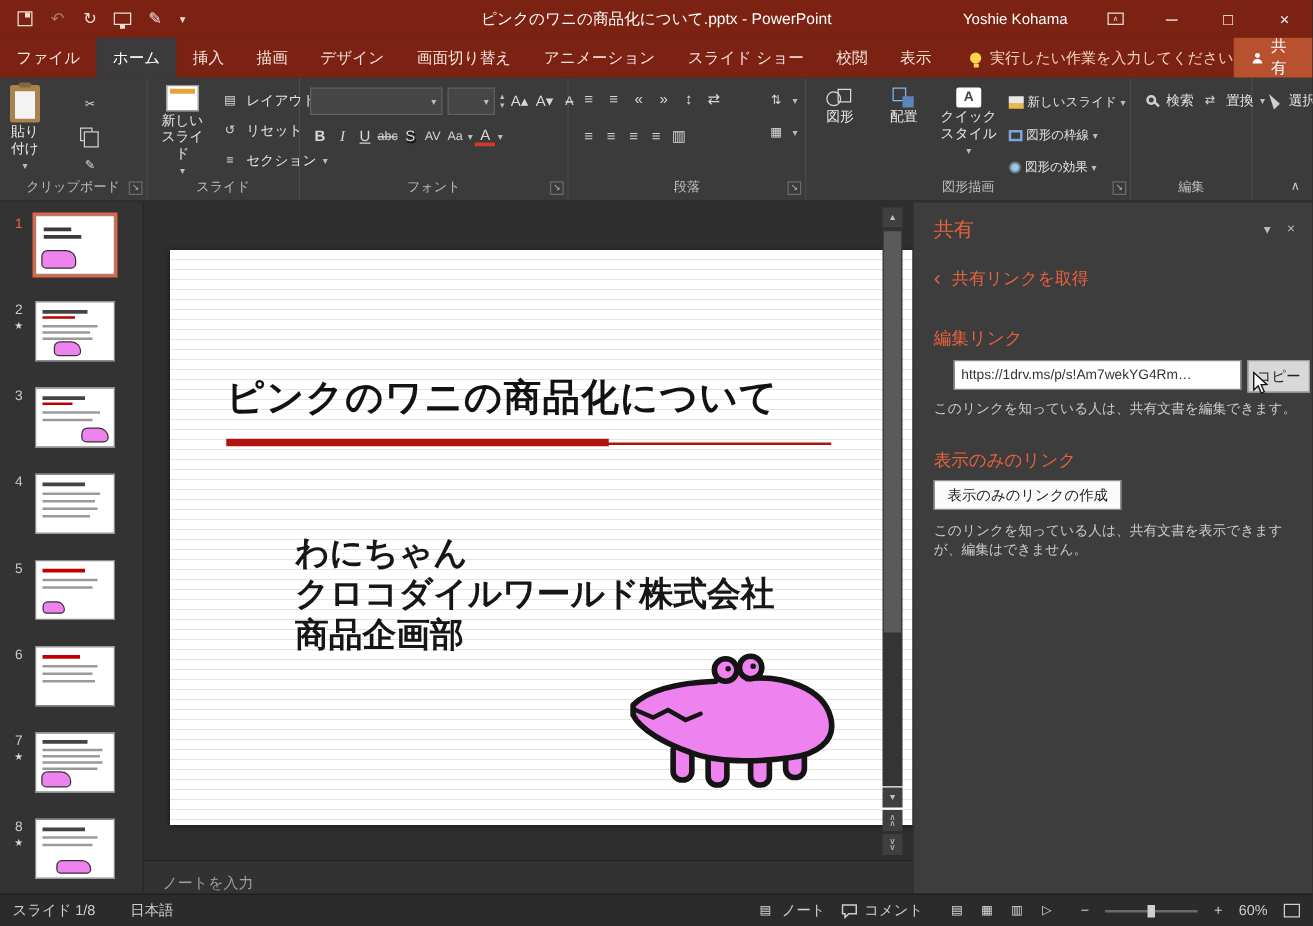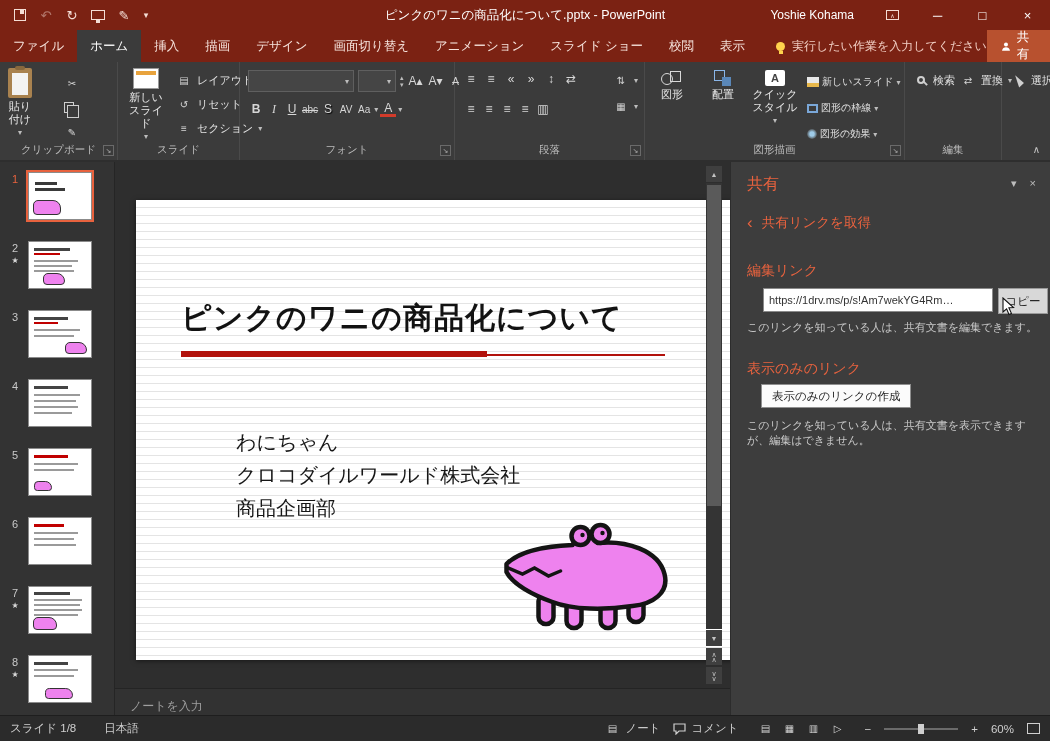--- a/index.html
+++ b/index.html
@@ -114,21 +114,21 @@
 .t8{background-image:linear-gradient(#444,#444),linear-gradient(#9a9a9a,#9a9a9a),linear-gradient(#9a9a9a,#9a9a9a);background-size:34px 3px,44px 2px,40px 2px;background-position:5px 6px,5px 13px,5px 19px}
 .t8::after{left:16px;bottom:3px;width:26px;height:9px}
 
 
 .canvas{position:absolute;left:115px;right:320px;top:162px;bottom:26px;background:var(--canvas_bg,#2e2e2e)}
 .slide{position:absolute;left:21px;top:38px;width:686px;height:460px;background:repeating-linear-gradient(to bottom,#ffffff 0 7px,#e4e4e4 7px 8px);box-shadow:0 1px 5px rgba(0,0,0,.5)}
 .slide-title{position:absolute;left:45px;top:98px;font-size:30px;font-weight:600;color:#121212;letter-spacing:1px;white-space:nowrap}
 .underline{position:absolute;left:45px;top:151px;width:484px;height:7px}
 .underline::before{content:"";position:absolute;left:0;top:0;width:306px;height:6px;background:var(--underline_red,#b2120c)}
 .underline::after{content:"";position:absolute;left:300px;top:3px;right:0;height:2px;background:var(--underline_red,#b2120c)}
-.slide-body{position:absolute;left:100px;top:226px;font-size:20px;font-weight:400;color:#161616;line-height:33px;white-space:nowrap}
+.slide-body{position:absolute;left:100px;top:226px;font-size:27px;font-weight:700;color:#161616;line-height:33px;white-space:nowrap}
 .croc{position:absolute;left:362px;top:298px;width:180px;height:138px}
 .vscroll{position:absolute;right:8px;top:4px;bottom:31px;width:16px;display:flex;flex-direction:column}
 .sbtn{height:16px;background:#3f3f3f;color:#c2c2c2;font-size:7px;display:flex;align-items:center;justify-content:center;flex:0 0 auto}
 .strack{flex:1;background:#343434;position:relative;margin:1px 0}
 .sthumb{position:absolute;left:1px;right:1px;top:2px;height:72%;background:#5a5a5a}
 .chevbtn{height:17px;background:#3f3f3f;color:#c2c2c2;display:flex;flex-direction:column;align-items:center;justify-content:center;line-height:5px;font-size:7px;flex:0 0 auto;margin-top:2px}
 .notes-bar{position:absolute;left:0;right:0;bottom:0;height:27px;background:#323232;border-top:1px solid #242424;display:flex;align-items:flex-end;padding-left:15px;font-size:12px;color:#9f9f9f}
 
 
 .pane{position:absolute;right:0;top:162px;bottom:26px;width:320px;background:var(--pane_bg,#3d3d3d);border-left:1px solid #2c2c2c}
@@ -138,21 +138,21 @@
 .back-chev{font-size:17px;line-height:14px}
 .pane-h{position:absolute;left:16px;font-size:14px;color:var(--accent,#e8623e)}
 .h-edit{top:100px}
 .h-view{top:198px}
 .link-row{position:absolute;left:32px;top:126px;display:flex;gap:5px;}
 .link-input{width:230px;height:24px;background:#fff;border:1px solid #8a8a8a;font-size:11px;color:#333;padding:0 5px;font-family:"Liberation Sans","DejaVu Sans",sans-serif}
 .copy-btn{width:50px;height:26px;background:#d8d8d8;border:1px solid #9a9a9a;font-size:11.5px;color:#222;font-family:"Liberation Sans","DejaVu Sans",sans-serif}
 .desc{position:absolute;left:16px;width:292px;font-size:11px;color:#c9c9c9;line-height:15px}
 .d1{top:158px}
 .d2{top:256px}
-.view-btn{position:absolute;left:30px;top:222px;height:24px;padding:0 10px;background:#fbfbfb;border:1px solid #8f8f8f;font-size:11.5px;color:#222;font-family:"Liberation Sans","DejaVu Sans",sans-serif}
+.view-btn{position:absolute;left:16px;top:222px;height:24px;padding:0 10px;background:#fbfbfb;border:1px solid #8f8f8f;font-size:11.5px;color:#222;font-family:"Liberation Sans","DejaVu Sans",sans-serif}
 
 
 .statusbar{position:absolute;left:0;right:0;bottom:0;height:26px;background:#2b2b2b;border-top:1px solid #1e1e1e;display:flex;align-items:center;font-size:11.5px;color:#cfcfcf;padding:0 10px;z-index:10}
 .sb-left{display:flex;align-items:center;gap:28px}
 .sb-right{margin-left:auto;display:flex;align-items:center;gap:13px}
 .sb-item{display:flex;align-items:center;gap:5px}
 .viewbtns{display:flex;align-items:center;gap:8px;margin:0 6px}
 .zoom-track{width:74px;height:2px;background:#6a6a6a;position:relative}
 .zoom-thumb{position:absolute;left:45%;top:-4px;width:6px;height:10px;background:#cfcfcf}
 .fit-ico{width:13px;height:11px;border:1.5px solid #cfcfcf;display:flex;align-items:center;justify-content:center;font-size:6px}

